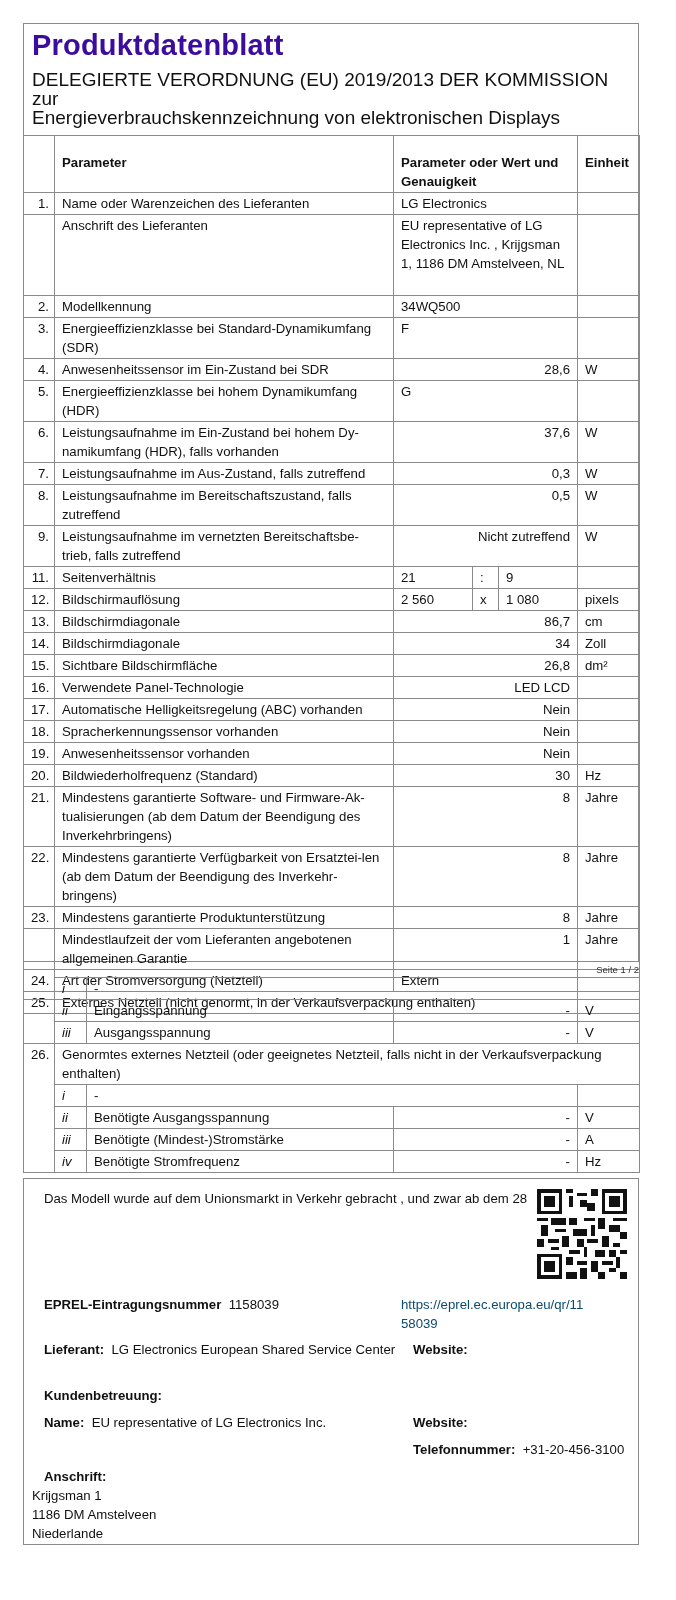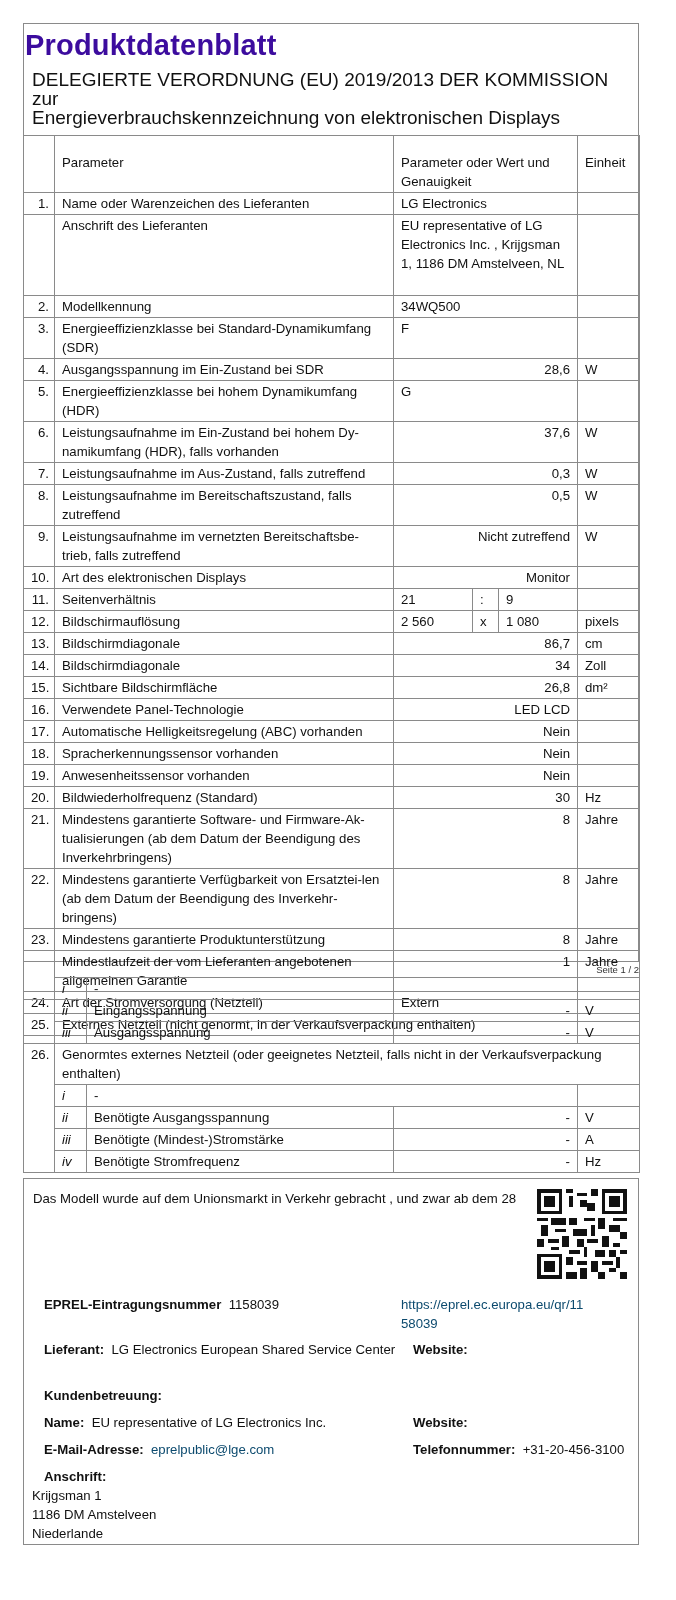--- a/index.html
+++ b/index.html
@@ -1,28 +1,28 @@
 <!DOCTYPE html>
 <html><head>
 <meta charset="utf-8">
 <style>
   html, body { margin:0; padding:0; background:#ffffff; }
   body { width:676px; height:1600px; position:relative; overflow:hidden;
          font-family:"Liberation Sans", sans-serif; color:#111; font-size:13.2px; }
   .page { position:absolute; left:23px; width:616px; }
   .box { border:1px solid #8a8a8a; box-sizing:border-box; }
-  .title { color:#3c0c9e; font-weight:bold; font-size:29px; margin:4px 0 0 1px; letter-spacing:0.2px; line-height:34px; }
+  .title { color:#3c0c9e; font-weight:bold; font-size:29px; margin:4px 0 0 8px; letter-spacing:0.2px; line-height:34px; }
   .subtitle { margin:8px 0 0 8px; line-height:19px; font-size:19px; }
   table { border-collapse:collapse; width:100%; table-layout:fixed; }
   td { border:1px solid #8a8a8a; vertical-align:top; padding:1px 7px 1px 7px; line-height:19px; font-size:13.2px; }
   td.num { text-align:right; padding-right:5px; }
   td.val-r { text-align:right; }
   td.center { text-align:left; }
   td.rom { font-style:italic; }
-  .hdr td { font-weight:normal; padding-top:17px; }
+  .hdr td { font-weight:bold; padding-top:17px; }
   .seite { position:absolute; right:37px; top:964px; font-size:9.5px; color:#333; }
   .section2 { top:1178px; height:367px; }
   .link { color:#0c4a6e; }
   .lbl { font-weight:bold;margin-left:12px; }
   .row { position:absolute; font-size:13.2px; line-height:19px; }
   .qr { position:absolute; left:513px; top:10px; width:90px; height:90px; }
 </style>
 </head>
 <body>
 
@@ -70,21 +70,21 @@
           <td></td>
         </tr>
     <tr>
           <td class="num">3.</td>
           <td>Energieeffizienzklasse bei Standard-Dynamikumfang (SDR)</td>
           <td colspan="3">F</td>
           <td></td>
         </tr>
     <tr>
           <td class="num">4.</td>
-          <td>Ausgangsspannung im Ein-Zustand bei SDR</td>
+          <td>Anwesenheitssensor im Ein-Zustand bei SDR</td>
           <td colspan="3" class="val-r">28,6</td>
           <td>W</td>
         </tr>
     <tr>
           <td class="num">5.</td>
           <td>Energieeffizienzklasse bei hohem Dynamikumfang (HDR)</td>
           <td colspan="3">G</td>
           <td></td>
         </tr>
     <tr>
@@ -103,26 +103,20 @@
           <td class="num">8.</td>
           <td>Leistungsaufnahme im Bereitschaftszustand, falls zutreffend</td>
           <td colspan="3" class="val-r">0,5</td>
           <td>W</td>
         </tr>
     <tr>
           <td class="num">9.</td>
           <td>Leistungsaufnahme im vernetzten Bereitschaftsbe-trieb, falls zutreffend</td>
           <td colspan="3" class="val-r">Nicht zutreffend</td>
           <td>W</td>
-        </tr>
-    <tr>
-          <td class="num">10.</td>
-          <td>Art des elektronischen Displays</td>
-          <td colspan="3" class="val-r">Monitor</td>
-          <td></td>
         </tr>
     <tr>
           <td class="num">11.</td>
           <td>Seitenverhältnis</td>
           <td class="center">21</td>
           <td class="center">:</td>
           <td class="center">9</td>
           <td></td>
         </tr>
     <tr>
@@ -276,21 +270,21 @@
           <td class="rom">iv</td>
           <td>Benötigte Stromfrequenz</td>
           <td class="val-r">-</td>
           <td>Hz</td>
         </tr>
   </tbody>
     </table>
 </div>
 
 <div class="page box section2">
-  <div class="row" style="left:9px; top:10px;text-align:center;">Das Modell wurde auf dem Unionsmarkt in Verkehr gebracht , und zwar ab dem 28</div>
+  <div class="row" style="left:20px; top:10px;text-align:center;">Das Modell wurde auf dem Unionsmarkt in Verkehr gebracht , und zwar ab dem 28</div>
   <svg class="qr" viewBox="0 0 25 25" shape-rendering="crispEdges">
     <rect x="0" y="0" width="25" height="25" fill="#fff"></rect>
     <g fill="#111">
       <rect x="0" y="0" width="7" height="7"></rect>
         <rect x="1" y="1" width="5" height="5" fill="#fff"></rect>
         <rect x="2" y="2" width="3" height="3"></rect>
       <rect x="18" y="0" width="7" height="7"></rect>
         <rect x="19" y="1" width="5" height="5" fill="#fff"></rect>
         <rect x="20" y="2" width="3" height="3"></rect>
       <rect x="0" y="18" width="7" height="7"></rect>
@@ -353,23 +347,20 @@
   </div>
   <div class="row lbl" style="left:377px; top:161px;">Website:</div>
 
   <div class="row lbl" style="left:8px; top:207px;">Kundenbetreuung:</div>
 
   <div class="row" style="left:8px; top:234px;">
     <span class="lbl">Name:</span>&nbsp;&nbsp;<span>EU representative of LG Electronics Inc.</span>
   </div>
   <div class="row lbl" style="left:377px; top:234px;">Website:</div>
 
-  <div class="row" style="left:8px; top:261px;">
-    <span class="lbl">E-Mail-Adresse:</span>&nbsp;&nbsp;<span class="link">eprelpublic@lge.com</span>
-  </div>
   <div class="row" style="left:377px; top:261px;">
     <span class="lbl">Telefonnummer:</span>&nbsp;&nbsp;<span>+31-20-456-3100</span>
   </div>
 
   <div class="row" style="left:8px; top:288px;">
     <div class="lbl">Anschrift:</div>
     <div>Krijgsman 1</div>
     <div>1186 DM Amstelveen</div>
     <div>Niederlande</div>
   </div>

